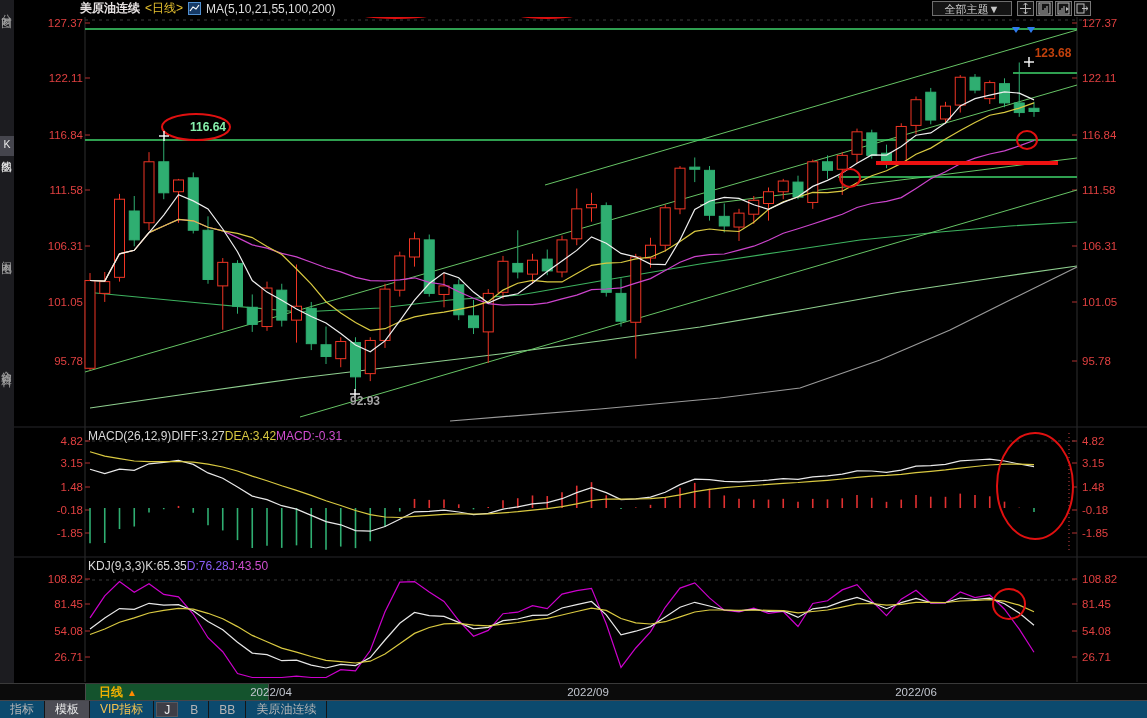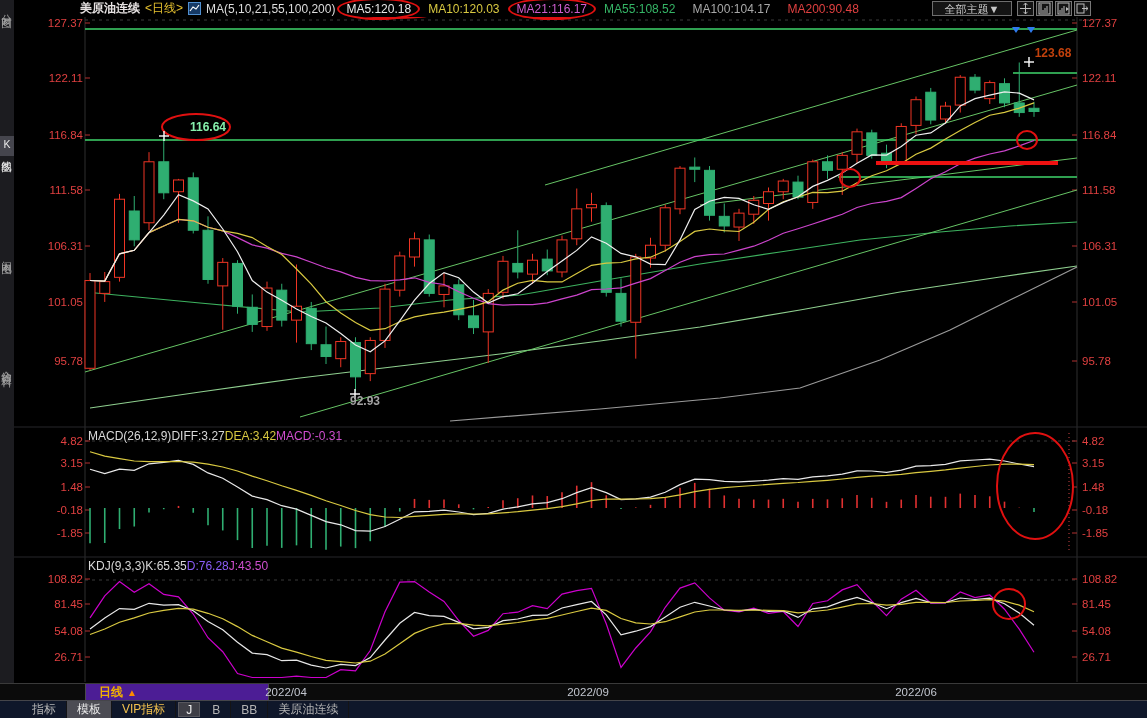--- a/index.html
+++ b/index.html
@@ -26,29 +26,29 @@
   
   .axis-label{position:absolute;font-size:11.5px;color:#e04040;height:13px;line-height:13px;white-space:nowrap}
   .axis-label.left{width:47px;text-align:right;left:36px}
   .axis-label.right{left:1082px;text-align:left}
   
   .cap-row{position:absolute;display:flex;gap:0;font-size:12px;white-space:nowrap;z-index:4}
   
   .annot-text{position:absolute;font-size:12px;font-weight:bold;white-space:nowrap;z-index:4}
   
   #xaxis-row{position:absolute;left:0;top:683px;width:1147px;height:17px;background:#0b0b0b;border-top:1px solid #3a3a3a;z-index:5}
-  #period-box{position:absolute;left:85px;top:0;width:184px;height:17px;background:#4c1d95;
+  #period-box{position:absolute;left:85px;top:0;width:184px;height:17px;background:#14532d;
     border-right:1px solid #4a4a4a;border-left:1px solid #4a4a4a;cursor:pointer;
     display:flex;align-items:center;padding-left:13px;gap:4px}
   #period-box .p-label{color:#f0b000;font-size:12px;font-weight:bold}
   #period-box .p-arrow{color:#ff8a00;font-size:10px}
   .date-label{position:absolute;top:2px;width:70px;text-align:center;color:#c2c6cf;font-size:11.5px}
   
-  #toolbar{position:absolute;left:0;top:700px;width:1147px;height:18px;background:#0f172a;
-    border-top:1px solid #45454a;display:flex;align-items:stretch;padding-left:22px;z-index:5}
+  #toolbar{position:absolute;left:0;top:700px;width:1147px;height:18px;background:#0c4a6e;
+    border-top:1px solid #45454a;display:flex;align-items:stretch;z-index:5}
   .tab{display:flex;align-items:center;padding:0 10px;font-size:12px;color:#b4b4b4;
     border-right:1px solid #141416;cursor:pointer}
   .tab.active{background:#4c4c54;color:#e8e8e8}
   .tab.vip{color:#f2c14e}
   .tab.boxed{background:#3e3e46;color:#f0f0f0;margin:1px 2px;border:1px solid #57575e;padding:0 7px}
   svg{position:absolute;left:0;top:0;z-index:2;pointer-events:none}
   #plot-hit{position:absolute;left:85px;top:17px;width:992px;height:665px;z-index:1}
 </style>
 </head>
 <body>
@@ -64,28 +64,20 @@
   <div id="title-row">
     <span class="t-symbol">美原油连续</span>
     <span class="t-period">&lt;日线&gt;</span>
     <span style="display:inline-flex">
       <svg width="13" height="13" style="position:static">
         <rect x="0.5" y="0.5" width="12" height="12" fill="#163a66" stroke="#4f8fd0"></rect>
         <polyline points="2,9 5,5 8,7 11,3" fill="none" stroke="#fff" stroke-width="1.2"></polyline>
       </svg>
     </span>
     <span class="t-matitle">MA(5,10,21,55,100,200)</span>
-    <span id="ma-list" style="display:inline-flex;gap:13px;margin-left:4px">
-        <span class="ma-val circled" style="color: rgb(232, 232, 232);">MA5:120.18</span>
-        <span class="ma-val" style="color: rgb(217, 201, 65);">MA10:120.03</span>
-        <span class="ma-val circled" style="color: rgb(207, 94, 207);">MA21:116.17</span>
-        <span class="ma-val" style="color: rgb(53, 181, 102);">MA55:108.52</span>
-        <span class="ma-val" style="color: rgb(168, 168, 168);">MA100:104.17</span>
-        <span class="ma-val" style="color: rgb(224, 64, 64);">MA200:90.48</span>
-      </span>
   </div>
   <div id="theme-btn">全部主题▼</div>
 <div class="tb-icon" style="left: 1003px;">
       <svg width="13" height="13" style="position:static">
         <path d="M6.5 1v11M1 6.5h11M6.5 1l-2 2.2M6.5 1l2 2.2M6.5 12l-2-2.2M6.5 12l2-2.2" stroke="#bbb" fill="none"></path>
       </svg>
     </div>
     <div class="tb-icon" style="left: 1022px;">
       <svg width="13" height="13" style="position:static">
         <rect x="1" y="1" width="11" height="11" fill="none" stroke="#bbb"></rect>
@@ -432,21 +424,21 @@
   <span style="color:#d8d8d8">K:65.35</span>
   <span style="color:#8b5cf6">D:76.28</span>
   <span style="color:#cf4ecf">J:43.50</span>
 </div>
 
 <div id="xaxis-row">
   <div id="period-box">
     <span class="p-label">日线</span>
     <span class="p-arrow">▲</span>
   </div>
-<div class="date-label" style="left: 251px;">2022/04</div>
+<div class="date-label" style="left: 236px;">2022/04</div>
     <div class="date-label" style="left: 553px;">2022/09</div>
     <div class="date-label" style="left: 881px;">2022/06</div>
   </div>
 
 <div id="toolbar">
     <div class="tab ">指标</div>
     <div class="tab active">模板</div>
     <div class="tab vip">VIP指标</div>
     <div class="tab boxed">J</div>
     <div class="tab ">B</div>

